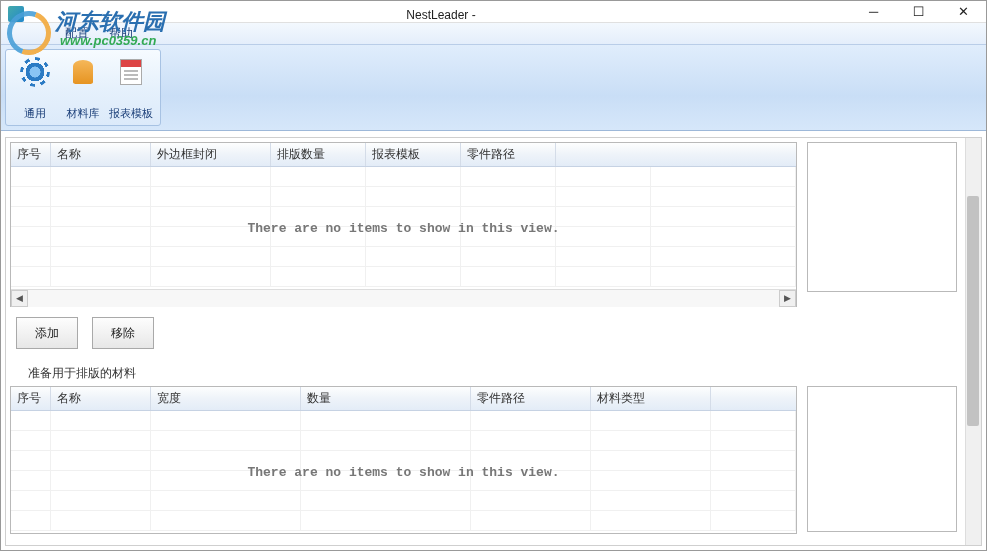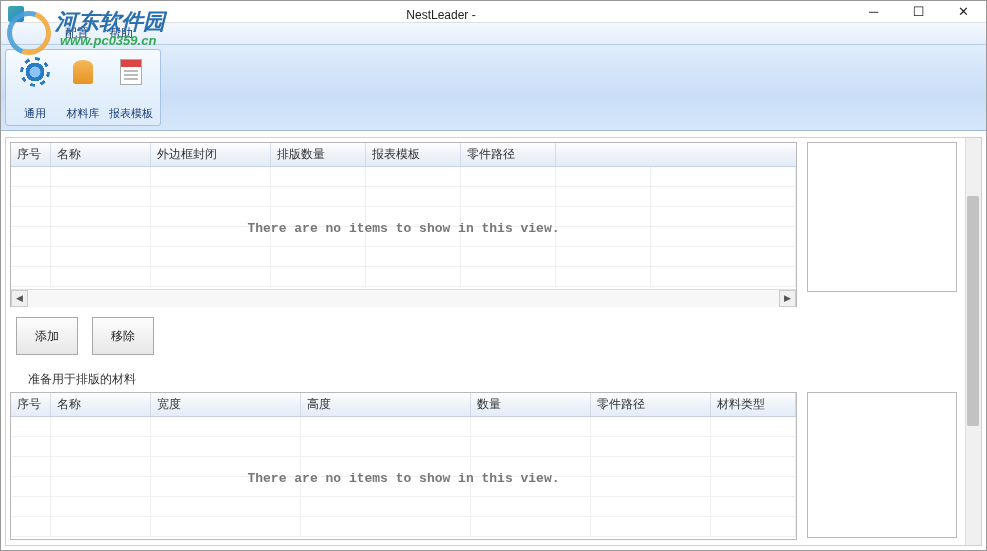--- a/index.html
+++ b/index.html
@@ -58,21 +58,21 @@
 .grid-rows { position:absolute; inset:0; }
 .grid-rows .r { height: 20px; border-bottom: 1px solid #f0f0f0; display:flex; }
 .grid-rows .r .c { border-right: 1px solid #f0f0f0; }
 .empty-msg { position: absolute; inset: 0; display: flex; align-items: center; justify-content: center; font-size: 13px; font-weight: bold; color: #777; font-family: Liberation Mono, monospace; }
 
 .grid-hscroll { height: 17px; background: #f0f0f0; border-top: 1px solid #ddd; display:flex; align-items:center; }
 .hs-btn { width:17px; height:17px; background:#f0f0f0; border:1px solid #ccc; display:flex; align-items:center; justify-content:center; font-size:9px; color:#555;}
 .hs-track { flex:1; height:17px; background:#f7f7f7; position:relative; }
 
 .btn-row { display:flex; gap:14px; margin: 10px 0 16px 6px; }
-.btn { min-width: 62px; height: 38px; background: linear-gradient(#fdfdfd,#e7e7e7); border: 1px solid #a9a9a9; font-size: 12px; color: #222; cursor: pointer; padding: 0 12px; }
+.btn { min-width: 62px; height: 32px; background: linear-gradient(#fdfdfd,#e7e7e7); border: 1px solid #a9a9a9; font-size: 12px; color: #222; cursor: pointer; padding: 0 12px; }
 
 
 .pt .gh:nth-child(1),.pt .c:nth-child(1){width:40px}
 .pt .gh:nth-child(2),.pt .c:nth-child(2){width:100px}
 .pt .gh:nth-child(3),.pt .c:nth-child(3){width:120px}
 .pt .gh:nth-child(4),.pt .c:nth-child(4){width:95px}
 .pt .gh:nth-child(5),.pt .c:nth-child(5){width:95px}
 .pt .gh:nth-child(6),.pt .c:nth-child(6){width:95px}
 .pt .gh:nth-child(7),.pt .c:nth-child(7){width:95px}
 .pt .gh:nth-child(8),.pt .c:nth-child(8){flex:1}
@@ -233,21 +233,20 @@
     </div>
 
     <div class="section">
       <div class="section-label">准备用于排版的材料</div>
       <div class="panel-row">
         <div class="grid-box mt">
           <div class="grid-head">
             <div class="gh">序号</div>
             <div class="gh">名称</div>
             <div class="gh">宽度</div>
-            <div class="gh">高度</div>
             <div class="gh">数量</div>
             <div class="gh">零件路径</div>
             <div class="gh">材料类型</div>
           </div>
           <div class="grid-body">
             <div class="grid-rows">
               <div class="r">
                   <div class="c"></div>
                   <div class="c"></div>
                   <div class="c"></div>

